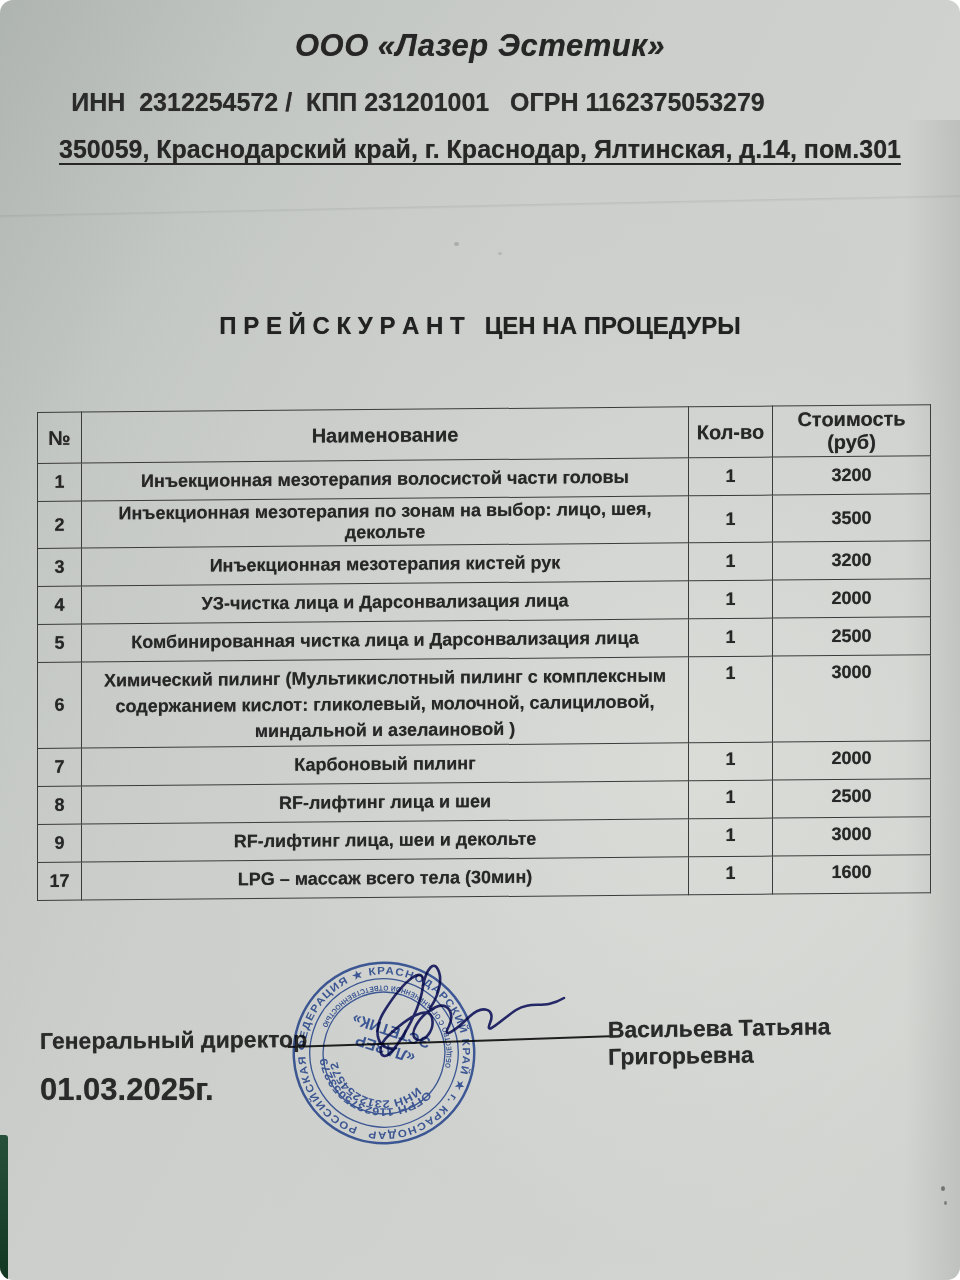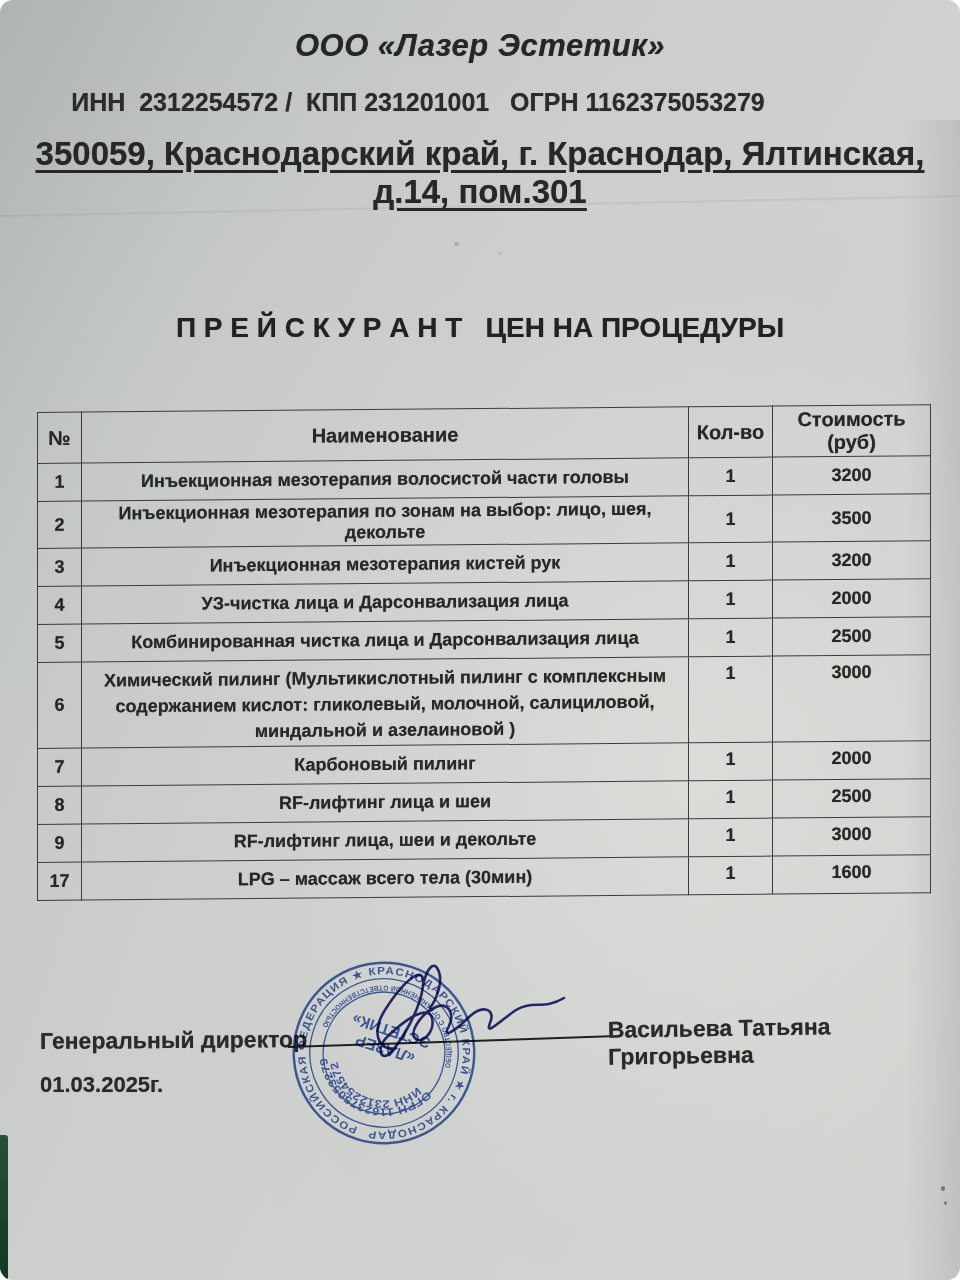--- a/index.html
+++ b/index.html
@@ -44,26 +44,26 @@
     position:absolute; left:0; top:28px; width:960px;
     text-align:center; font-size:31px; font-weight:bold; font-style:italic;
     letter-spacing:.5px; color:#262626;
   }
   .requisites {
     position:absolute; left:0; top:88px; width:836px;
     text-align:center; font-size:25px; font-weight:600; white-space:pre; color:#2b2b2b;
   }
   .address {
     position:absolute; left:0; top:135px; width:960px;
-    text-align:center; font-size:33px; font-weight:bold;
+    text-align:center; font-size:25px; font-weight:bold;
     text-decoration:underline; text-underline-offset:5px; color:#272727;
   }
   .doc-title {
     position:absolute; left:0; top:312px; width:960px;
-    text-align:center; font-size:28px; font-weight:bold; white-space:pre; color:#222;
+    text-align:center; font-size:24px; font-weight:bold; white-space:pre; color:#222;
   }
 
   
   .price-table-wrap {
     position:absolute; left:37px; top:412px; width:893px;
     transform:skewY(-0.5deg); transform-origin:left top;
   }
   table.price-table {
     width:893px; border-collapse:collapse; table-layout:fixed;
     font-size:18px; font-weight:600; color:#272727;
@@ -86,21 +86,21 @@
   .price-table .r9 td.vtop,
   .price-table .r10 td.vtop { vertical-align:top; padding-top:6px; }
 
   
   .director-label { position:absolute; left:40px; top:1027px; font-size:23px; font-weight:600; transform:rotate(-.4deg); }
   .sign-line {
     position:absolute; left:288px; top:1046px; width:322px; height:2.4px;
     background:#1f1f1f; transform:rotate(-1.9deg); transform-origin:left center;
   }
   .director-name { position:absolute; left:608px; top:1014px; font-size:23px; font-weight:600; transform:rotate(-.9deg); }
-  .doc-date { position:absolute; left:40px; top:1072px; font-size:22px; font-weight:600; }
+  .doc-date { position:absolute; left:40px; top:1072px; font-size:31px; font-weight:600; }
 
   .stamp {
     position:absolute; left:289px; top:958px; width:190px; height:190px;
     transform:rotate(198deg); opacity:.92; mix-blend-mode:multiply;
   }
   .signature-svg {
     position:absolute; left:338px; top:948px; width:250px; height:125px;
     mix-blend-mode:multiply;
   }
 </style>

